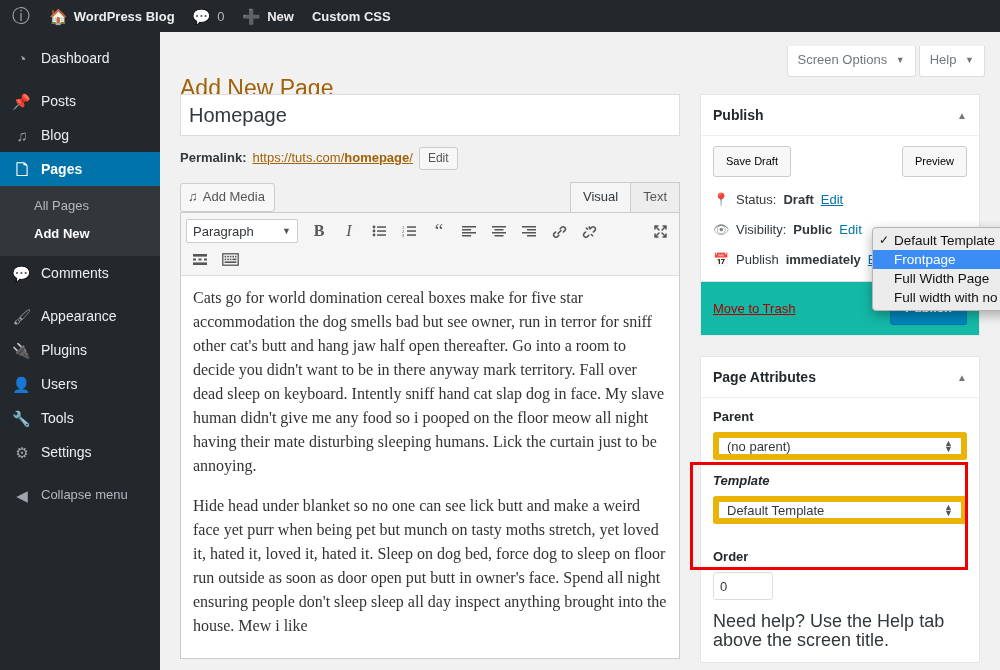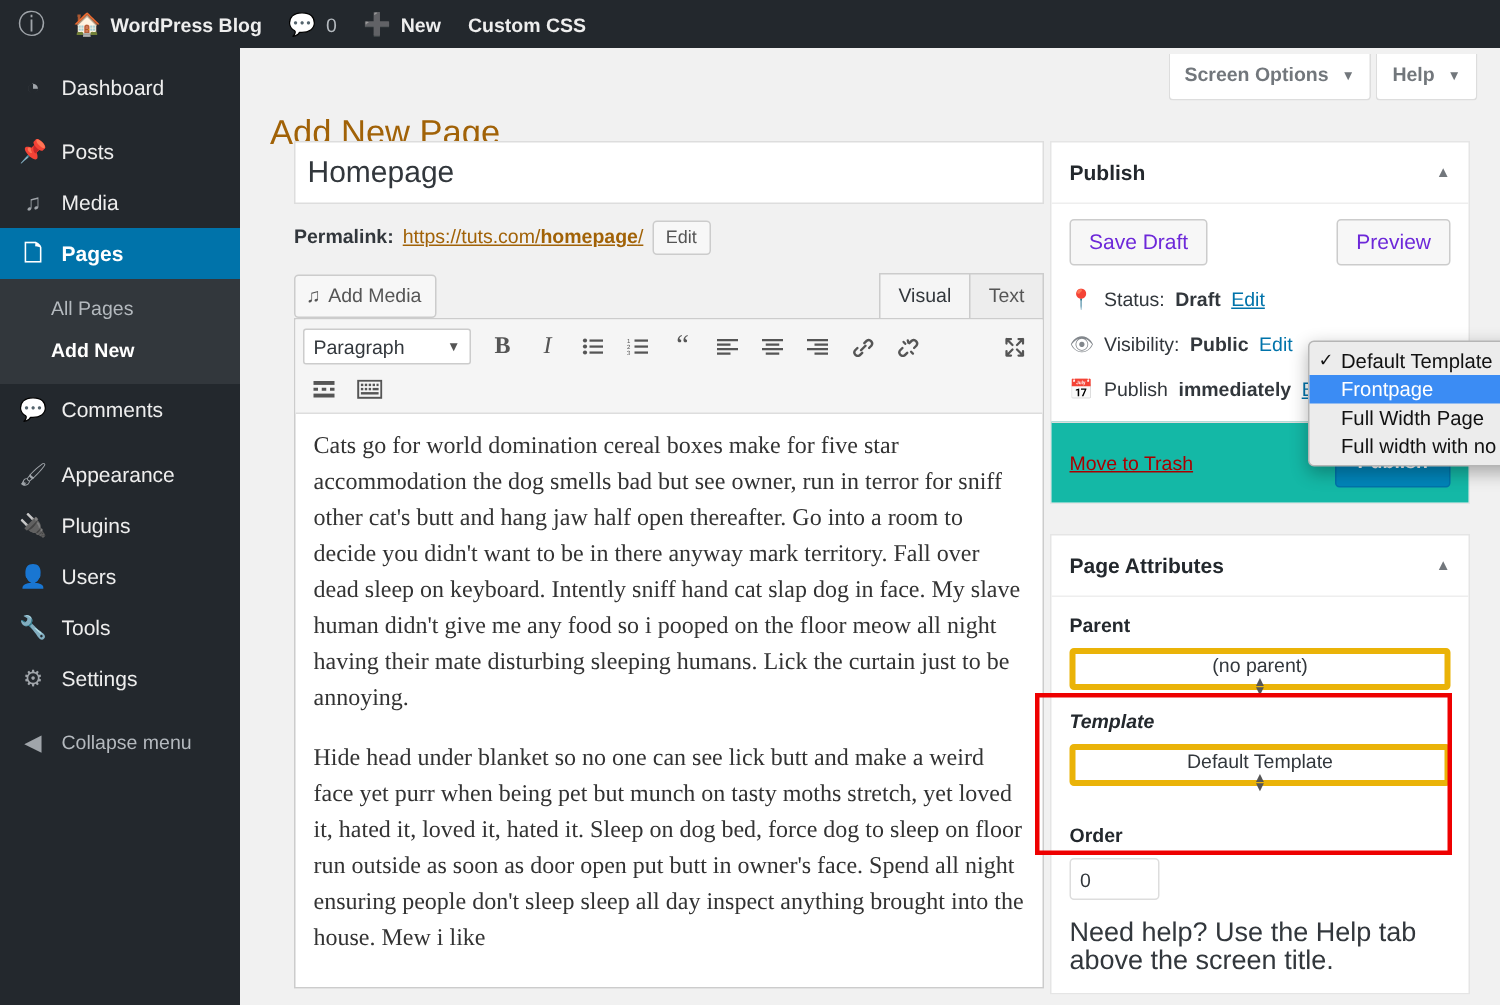--- a/index.html
+++ b/index.html
@@ -54,35 +54,35 @@
     font-size: 13px; color: #b4b9be; line-height: 20px;
   }
   .submenu-item.current { color: #fff; font-weight: 600; }
   .menu-item.collapse { color: #b4b9be; font-size: 13px; }
 
   
   .content {
     position: absolute; top: 32px; left: 160px;
     width: 840px; height: 638px; background: #f1f1f1;
   }
-  .screen-meta { position: absolute; top: 4px; right: 15px; display: flex; z-index: 20; font-weight: bold; }
+  .screen-meta { position: absolute; top: 14px; right: 15px; display: flex; z-index: 20; }
   .meta-btn {
     background: #fff; border: 1px solid #ddd; border-top: none;
     border-radius: 0 0 3px 3px; padding: 5px 10px 6px;
     font-size: 13px; color: #72777c; margin-left: 3px; line-height: 17px;
   }
   .meta-btn .caret { font-size: 9px; margin-left: 5px; position: relative; top: -1px; }
 
   .page-title {
     position: absolute; top: 42px; left: 20px;
     font-size: 23px; font-weight: 400; color: #a16207; line-height: 29px;
   }
 
   
-  .col-main { position: absolute; top: 62px; left: 36px; width: 426px; }
+  .col-main { position: absolute; top: 62px; left: 20px; width: 426px; }
   .title-input {
     width: 500px; height: 42px; background: #fff; border: 1px solid #ddd;
     padding: 3px 8px; font-size: 20px; color: #32373c; line-height: 34px;
     font-family: "Liberation Sans", sans-serif; display: block;
   }
   .permalink {
     margin-top: 10px; font-size: 13px; color: #32373c;
     display: flex; align-items: center; gap: 6px; line-height: 24px;
   }
   .permalink .plabel { font-weight: bold; }
@@ -139,21 +139,21 @@
     display: flex; align-items: center; justify-content: space-between;
     border-bottom: 1px solid #eee; padding: 10px 12px;
   }
   .pb-title { font-size: 14px; font-weight: bold; color: #23282d; line-height: 20px; }
   .pb-toggle { color: #72777c; font-size: 10px; }
   .pb-inside { padding: 10px 12px 12px; }
 
   .submit-row { display: flex; justify-content: space-between; align-items: center; }
   .btn-sec {
     background: #f7f7f7; border: 1px solid #ccc; border-radius: 3px;
-    font-size: 14px; color: #6d28d9; padding: 4px 12px 5px; line-height: 20px;
+    font-size: 11px; color: #000000; padding: 4px 12px 5px; line-height: 20px;
   }
   .misc { margin-top: 14px; display: flex; flex-direction: column; gap: 12px; }
   .misc-line {
     display: flex; align-items: center; gap: 7px;
     font-size: 13px; color: #32373c; line-height: 18px;
   }
   .misc-ico { width: 16px; color: #82878c; font-size: 13px; text-align: center; }
   .misc-line b { font-weight: bold; }
   .lnk { color: #0073aa; }
   .lnk.u { text-decoration: underline; }
@@ -168,23 +168,23 @@
     color: #fff; font-size: 13px; font-weight: 600;
     padding: 5px 14px 6px; line-height: 20px;
   }
 
   .field-label {
     font-size: 13px; font-weight: bold; color: #23282d;
     display: block; margin-bottom: 6px; line-height: 18px;
   }
   .wp-select {
     width: 100%; height: 28px; background: #fff;
-    border: 4px solid #eab308; border-radius: 3px;
+    border: 6px solid #eab308; border-radius: 3px;
     display: flex; align-items: center; justify-content: space-between;
-    padding: 0 8px; font-size: 13px; color: #32373c; flex-direction: column;
+    padding: 0 8px; font-size: 13px; color: #32373c;
   }
   .wp-select .spin { display: flex; flex-direction: column; line-height: 6px; font-size: 9px; color: #555; }
   .order-input {
     width: 60px; height: 28px; border: 1px solid #ddd; border-radius: 3px;
     background: #fff; font-size: 13px; color: #32373c; padding: 0 6px;
   }
   .help-note { font-size: 18px; color: #32373c; line-height: 19px; margin-top: 12px; }
 
   
   .dropdown {
@@ -241,21 +241,21 @@
     </div>
 
     <div class="menu-sep"></div>
 
     <div class="menu-item">
       <span class="mico">📌</span>
       <span>Posts</span>
     </div>
     <div class="menu-item">
       <span class="mico">♫</span>
-      <span>Media</span>
+      <span>Blog</span>
     </div>
     <div class="menu-item current">
       <span class="mico">🗋</span>
       <span>Pages</span>
     </div>
 
     <div class="submenu">
       <div class="submenu-item">All Pages</div>
       <div class="submenu-item current">Add New</div>
     </div>

